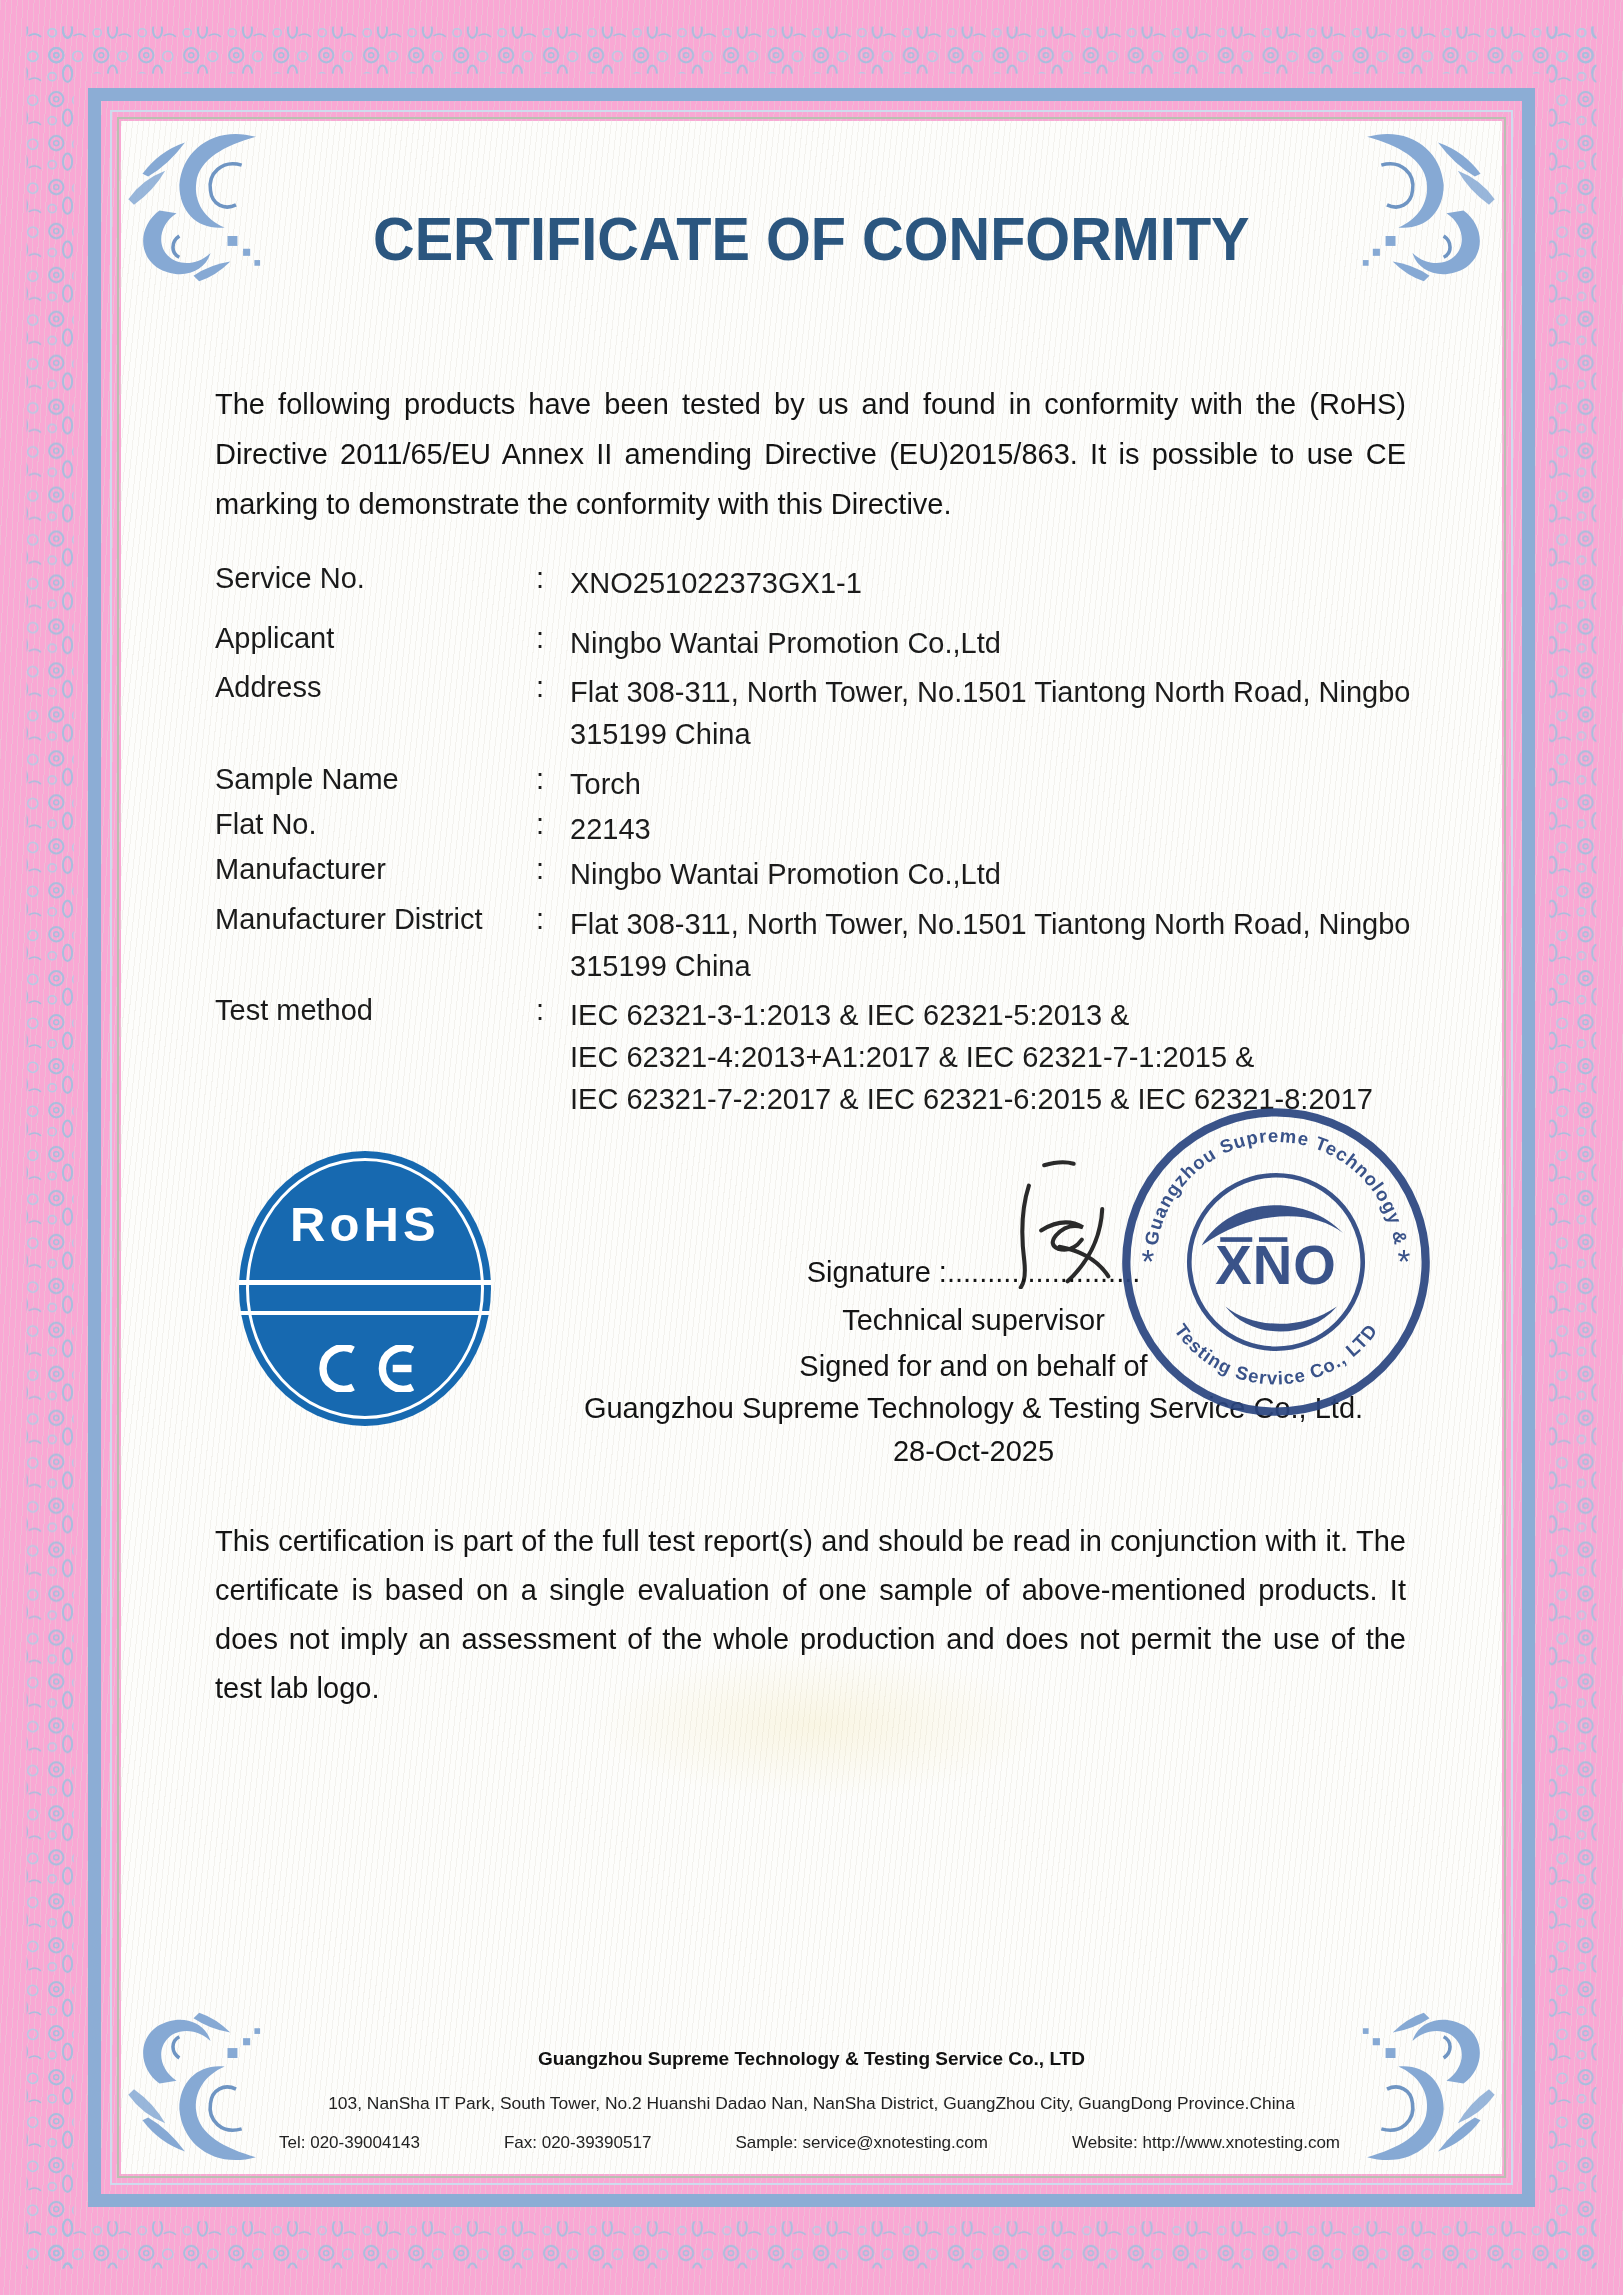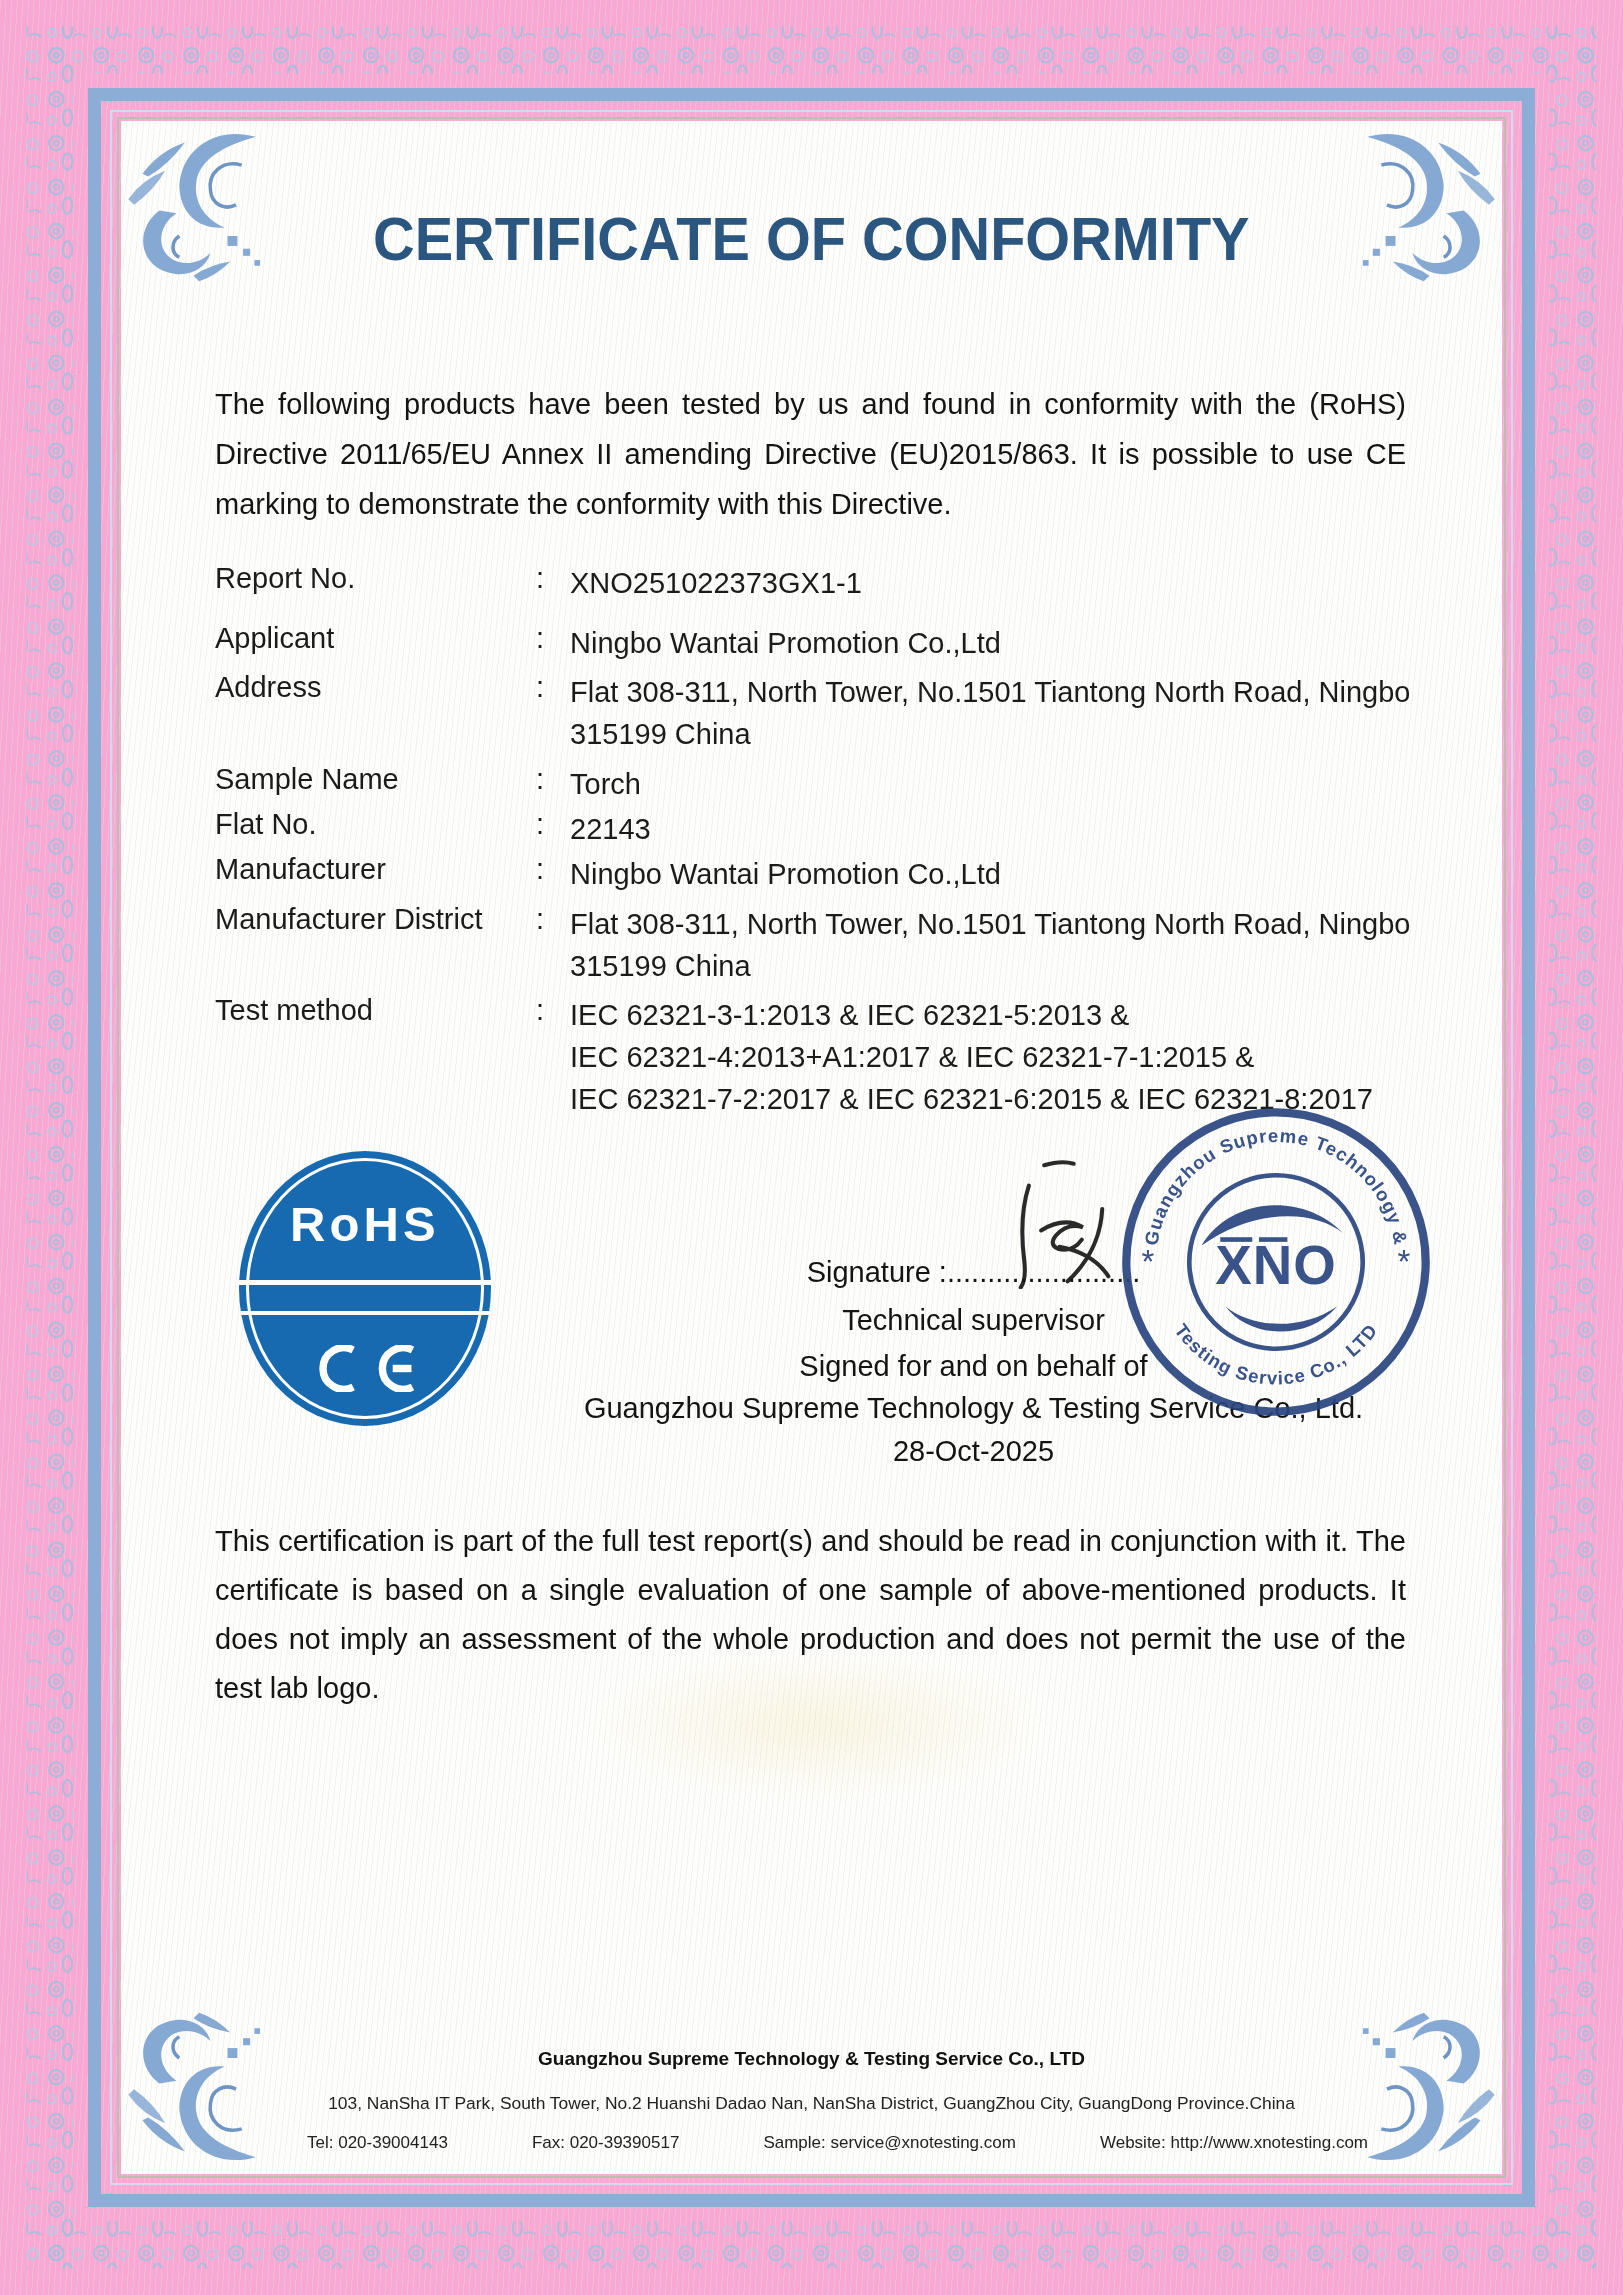--- a/index.html
+++ b/index.html
@@ -41,21 +41,21 @@
   .sigblock{position:absolute;left:511px;width:925px;font-size:29px;color:#141414;}
   .sigline{position:absolute;left:0;right:0;text-align:center;white-space:nowrap;line-height:37px;}
   .sig-svg{position:absolute;left:984px;top:1154px;}
   .stamp{position:absolute;left:1116px;top:1102px;opacity:.92;}
   .wmark{position:absolute;left:588px;top:1651px;width:460px;height:148px;
     background:radial-gradient(ellipse at center,rgba(233,212,122,.18),rgba(233,212,122,0) 70%);}
   .footer-company{position:absolute;left:123px;right:123px;top:2048px;text-align:center;
     font-size:19px;font-weight:bold;color:#111;}
   .footer-address{position:absolute;left:123px;right:123px;top:2093px;text-align:center;font-size:17.4px;color:#222;}
   .footer-contacts{position:absolute;left:279px;width:1061px;top:2133px;display:flex;
-    justify-content:space-between;font-size:17px;color:#222;margin-left:28px;}
+    justify-content:space-between;font-size:17px;color:#222;}
   .footer-contacts div{white-space:nowrap;}
 </style>
 </head>
 <body>
 
 <div id="page">
 
   <svg class="lace-svg" width="1623" height="2295" viewBox="0 0 3175 4490">
     <defs>
       <pattern id="lace" width="88" height="86" patternUnits="userSpaceOnUse">
@@ -144,21 +144,21 @@
     </g>
   </svg>
 
   <div class="title">
     <span>CERTIFICATE OF CONFORMITY</span>
   </div>
 
   <div class="para intro">The following products have been tested by us and found in conformity with the (RoHS) Directive 2011/65/EU Annex II amending Directive (EU)2015/863. It is possible to use CE marking to demonstrate the conformity with this Directive.</div>
 
   <div class="row" style="top:562px">
-    <div class="lbl">Report No.</div>
+    <div class="lbl">Service No.</div>
     <div class="col">:</div>
     <div class="val">
       <div class="ln">XNO251022373GX1-1</div>
     </div>
   </div>
   <div class="row" style="top:622px">
     <div class="lbl">Applicant</div>
     <div class="col">:</div>
     <div class="val">
       <div class="ln">Ningbo Wantai Promotion Co.,Ltd</div>

